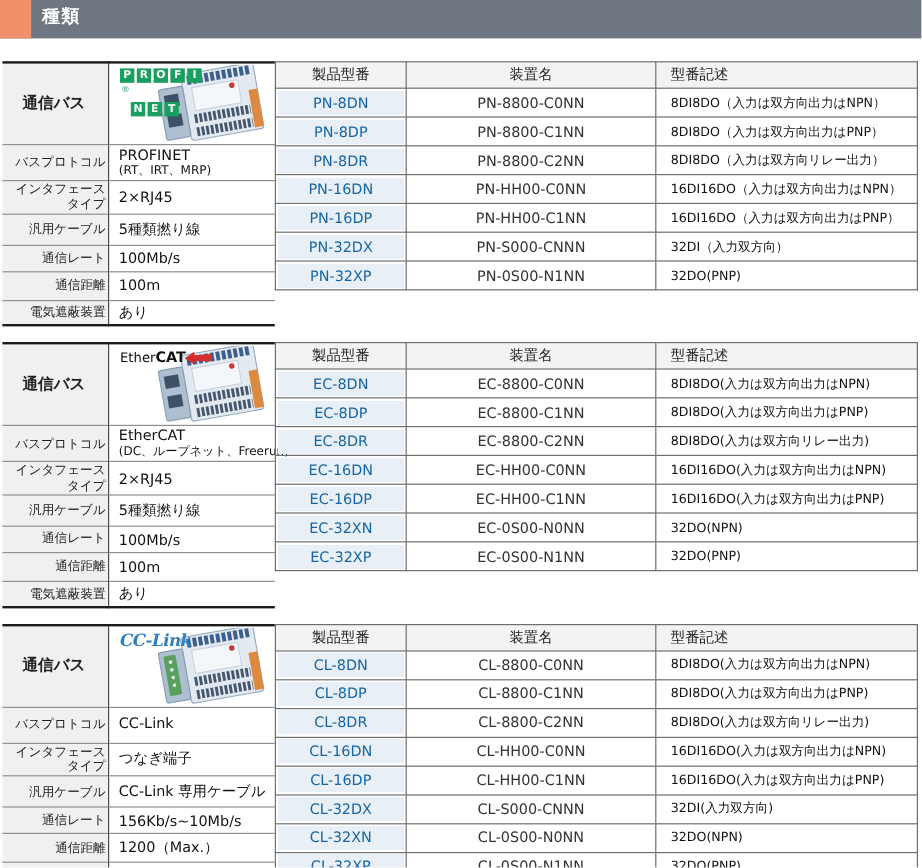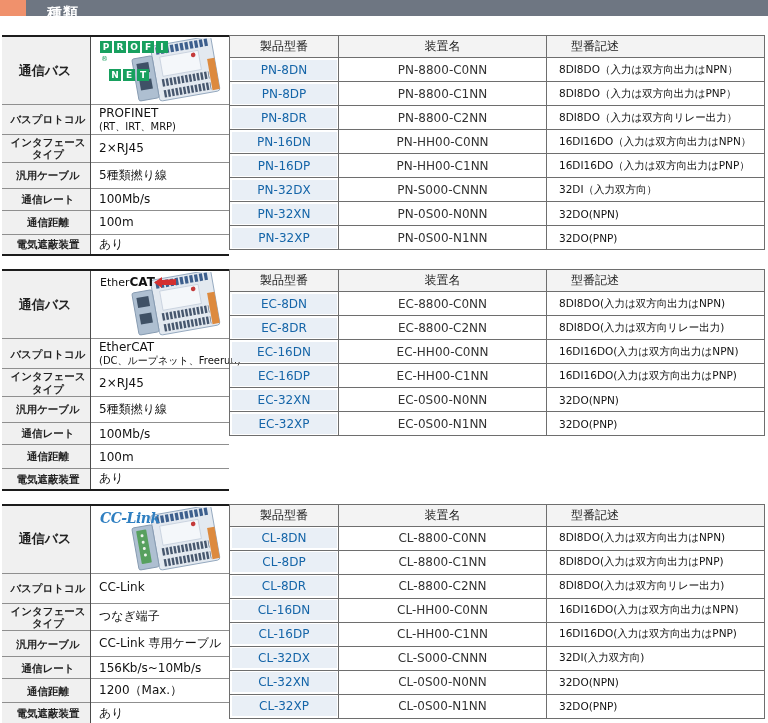--- a/index.html
+++ b/index.html
@@ -2,33 +2,33 @@
 <html lang="ja"><head>
 <meta charset="utf-8">
 <style>
   html,body{margin:0;padding:0;}
   body{
     width:768px;height:723px;background:#ffffff;
     font-family:"DejaVu Sans","Liberation Sans",sans-serif;
     color:#222;overflow:hidden;
   }
   
-  .title-bar{display:flex;align-items:stretch;height:16px;background:#6e7682;gap:12px;}
+  .title-bar{display:flex;align-items:stretch;height:32px;background:#6e7682;}
   .title-accent{width:26px;background:#f0916c;flex:0 0 26px;}
   .title-text{color:#fff;font-size:15px;font-weight:bold;line-height:26px;padding-left:9px;letter-spacing:1px;}
   
   main{padding:19px 3px 0 2px;}
   .bus-section{display:flex;align-items:flex-start;margin-bottom:13px;}
   
   .spec-table{
     width:227px;flex:0 0 227px;border-collapse:collapse;table-layout:fixed;
     border-top:2px solid #1c1c1c;border-bottom:2px solid #1c1c1c;
   }
-  .spec-table th{width:86px;background:#f0f0f0;font-weight:bold;font-size:10.5px;
-    text-align:center;vertical-align:middle;padding:1px 2px 1px 6px;line-height:1.18;
+  .spec-table th{width:86px;background:#f0f0f0;font-weight:normal;font-size:10.5px;
+    text-align:right;vertical-align:middle;padding:1px 2px 1px 6px;line-height:1.18;
     word-break:break-all;color:#222;border-right:1px solid #4a4a4a;}
   .spec-table td{font-size:12px;padding:1px 2px 1px 8px;vertical-align:middle;background:#fff;color:#111;}
   .spec-table tr + tr th,.spec-table tr + tr td{border-top:1px solid #8f8f8f;}
   tr.r-bus{height:67px;} tr.r-protocol{height:30px;} tr.r-interface{height:23px;}
   tr.r-cable{height:26px;margin-top:34px;} tr.r-rate{height:22px;} tr.r-distance{height:24px;} tr.r-shield{height:21px;}
   tr.r-bus th{font-size:13px;font-weight:bold;text-align:center;padding-left:0;}
   .two-line{line-height:1.12;font-size:11.5px;}
   .two-line .line2{font-size:10px;white-space:nowrap;}
   .two-line .line2:empty{display:none;}
   
@@ -53,21 +53,21 @@
   .product-table{
     flex:1 1 auto;border-collapse:collapse;table-layout:fixed;width:531px;
     border:1px solid #4a4a4a;
   }
   .product-table th,.product-table td{border:1px solid #6e6e6e;overflow:hidden;white-space:nowrap;}
   .product-table thead tr{height:22px;}
   .product-table tbody tr{height:24px;}
   .product-table thead th{background:#f3f3f3;font-weight:normal;font-size:12px;color:#222;}
   .h-model{width:106px;text-align:center;}
   .h-device{width:205px;text-align:center;}
-  .h-desc{text-align:left;padding-left:24px;}
+  .h-desc{text-align:left;padding-left:12px;}
   td.col-model{background:#e9eff6;background-clip:content-box;padding:2px;
     text-align:center;font-size:12px;color:#1565a8;cursor:pointer;}
   td.col-device{text-align:center;font-size:12px;color:#333;}
   td.col-desc{font-size:10.5px;color:#111;padding-left:12px;text-align:left;}
   
   .device-svg{display:block;}
 </style>
 </head>
 <body>
 
@@ -181,25 +181,20 @@
             <td class="col-model">PN-16DP</td>
             <td class="col-device">PN-HH00-C1NN</td>
             <td class="col-desc">16DI16DO（入力は双方向出力はPNP）</td>
           </tr>
           <tr>
             <td class="col-model">PN-32DX</td>
             <td class="col-device">PN-S000-CNNN</td>
             <td class="col-desc">32DI（入力双方向）</td>
           </tr>
           <tr>
-            <td class="col-model">PN-32XN</td>
-            <td class="col-device">PN-0S00-N0NN</td>
-            <td class="col-desc">32DO(NPN)</td>
-          </tr>
-          <tr>
             <td class="col-model">PN-32XP</td>
             <td class="col-device">PN-0S00-N1NN</td>
             <td class="col-desc">32DO(PNP)</td>
           </tr>
         </tbody>
     </table>
   </section>
 
   <section class="bus-section">
     <table class="spec-table">
@@ -270,20 +265,25 @@
           <th class="h-desc">型番記述</th>
         </tr>
       </thead>
       <tbody>
           <tr>
             <td class="col-model">EC-8DN</td>
             <td class="col-device">EC-8800-C0NN</td>
             <td class="col-desc">8DI8DO(入力は双方向出力はNPN)</td>
           </tr>
           <tr>
+            <td class="col-model">EC-8DP</td>
+            <td class="col-device">EC-8800-C1NN</td>
+            <td class="col-desc">8DI8DO(入力は双方向出力はPNP)</td>
+          </tr>
+          <tr>
             <td class="col-model">EC-8DR</td>
             <td class="col-device">EC-8800-C2NN</td>
             <td class="col-desc">8DI8DO(入力は双方向リレー出力)</td>
           </tr>
           <tr>
             <td class="col-model">EC-16DN</td>
             <td class="col-device">EC-HH00-C0NN</td>
             <td class="col-desc">16DI16DO(入力は双方向出力はNPN)</td>
           </tr>
           <tr>

